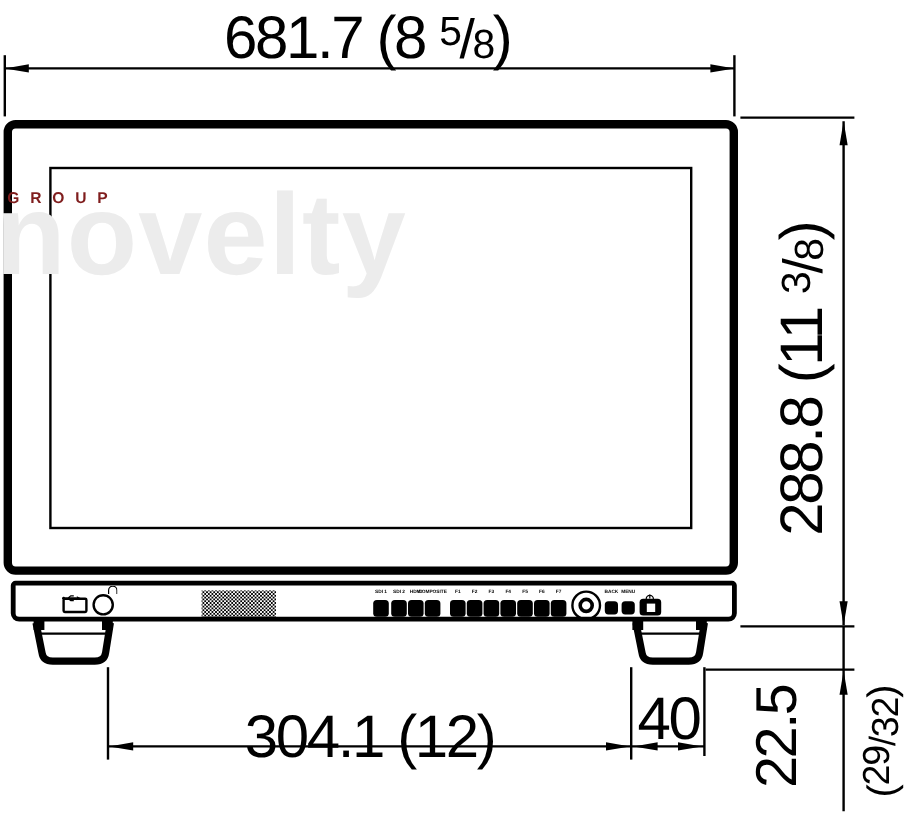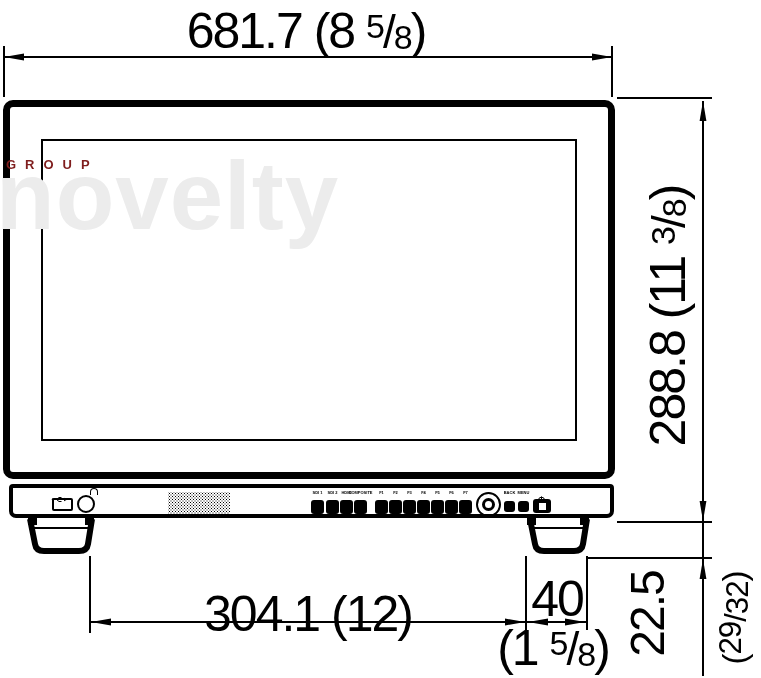--- a/index.html
+++ b/index.html
@@ -184,23 +184,20 @@
   </div>
 
   <div class="dim dim-bottom">
     <span>304.1</span><span> (12)</span>
   </div>
 
   <div class="dim dim-40">
     <span>40</span>
   </div>
 
-  <div class="dim dim-footinch">
-    <span>(1 </span><span class="fnum">5</span><span class="fsl">/</span><span class="fden">8</span><span>)</span>
-  </div>
 
   <div class="dim dim-225">
     <span>22.5</span>
   </div>
 
   <div class="dim dim-2932">
     <span>(</span><span class="fnum">29</span><span class="fsl">/</span><span class="fden">32</span><span>)</span>
   </div>
 
 </div>

